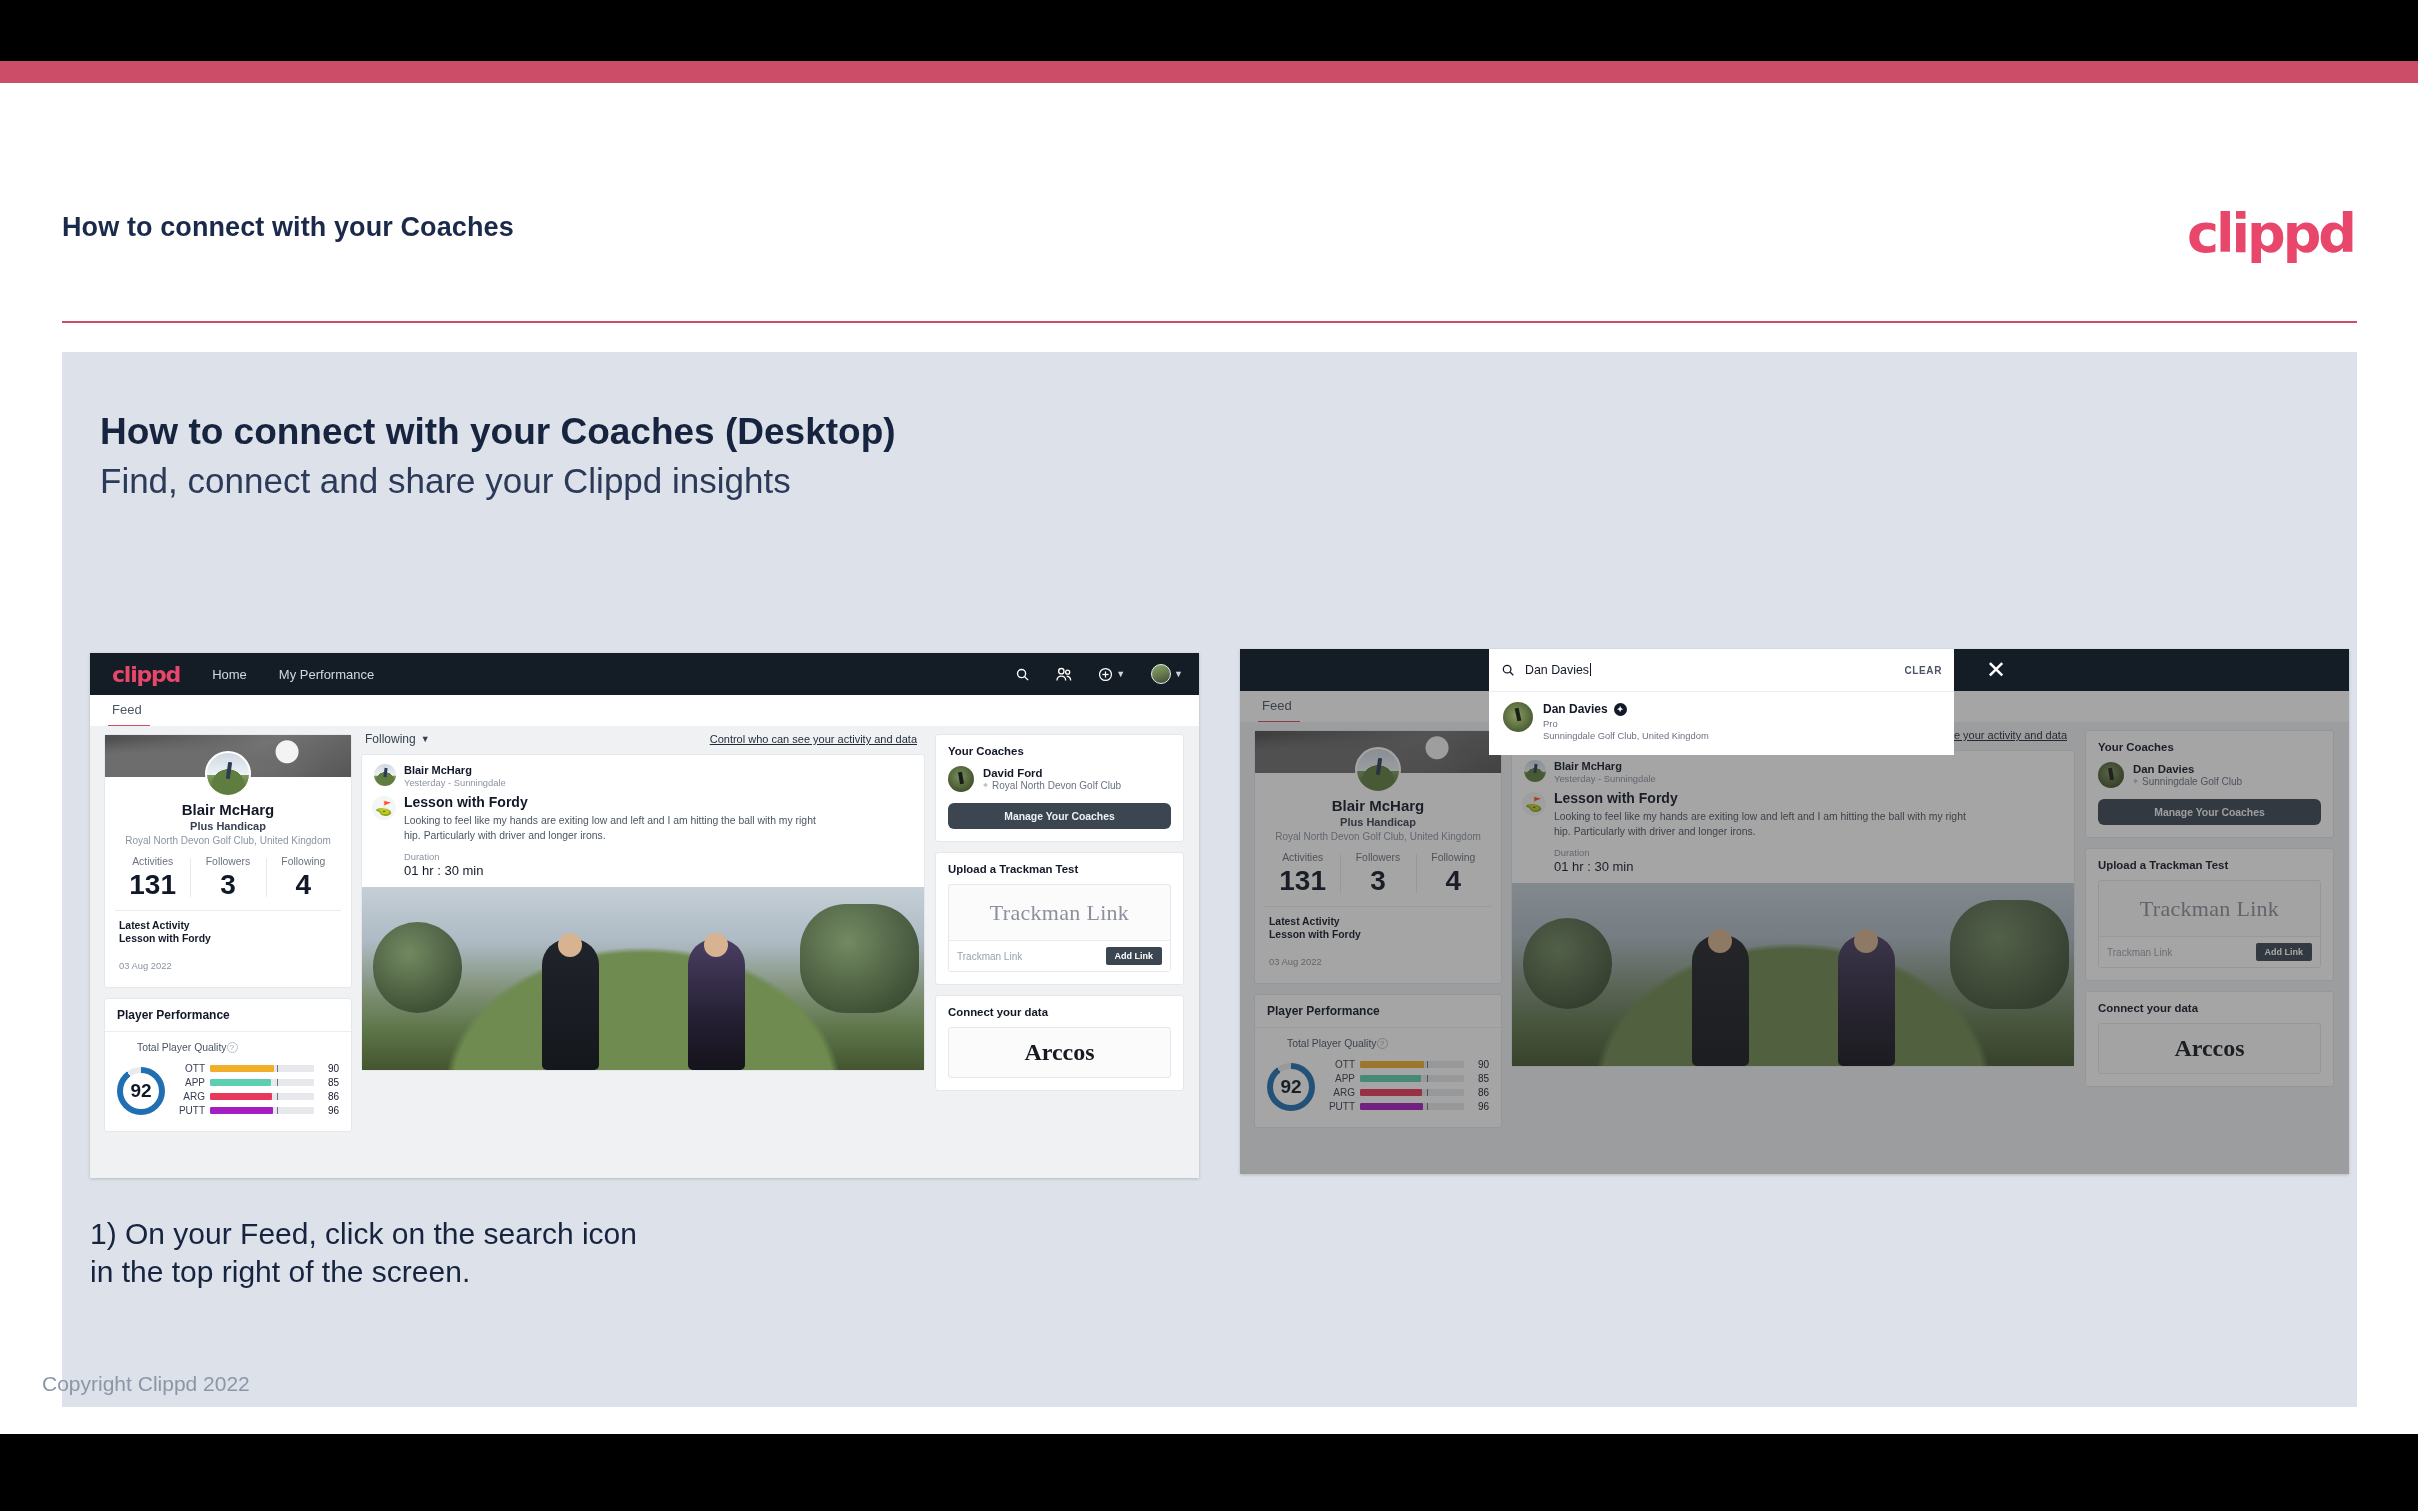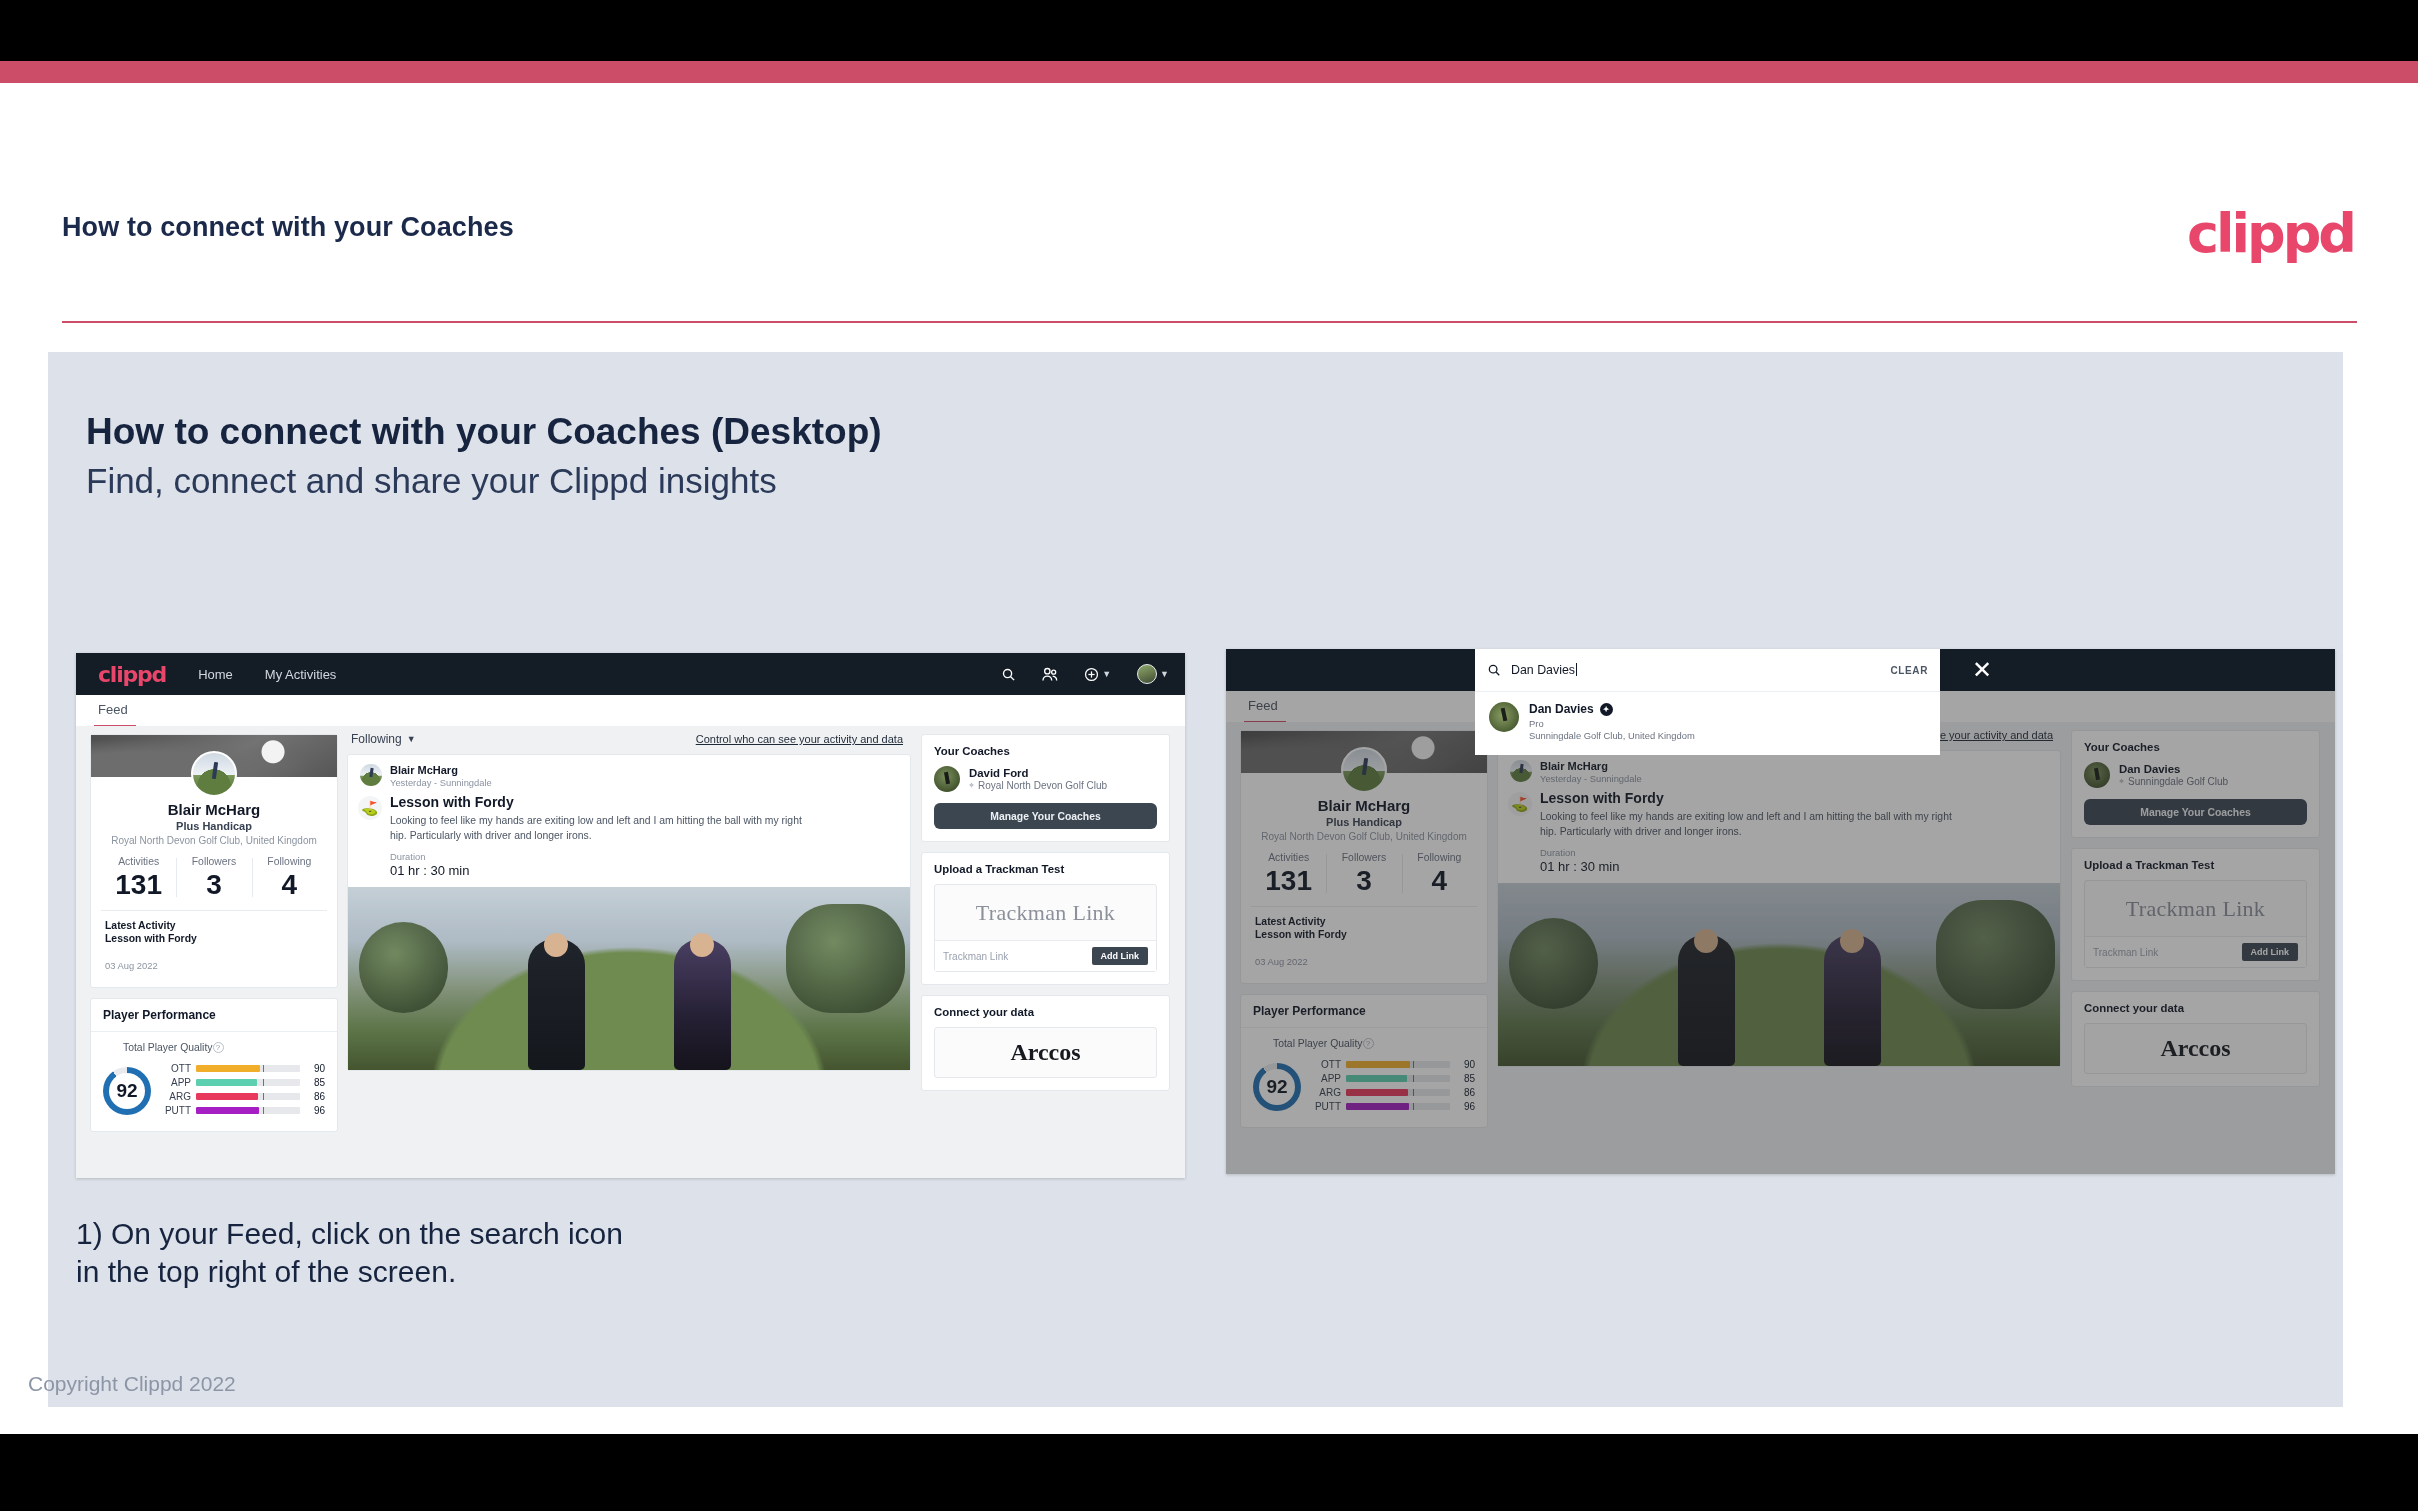--- a/index.html
+++ b/index.html
@@ -28,21 +28,21 @@
     font-size:54px; font-weight:800; color:#e8466a;
     letter-spacing:-3px; font-family:"DejaVu Sans", sans-serif;
     line-height:1;
   }
   .header-rule {
     position:absolute; left:62px; top:238px; width:2295px; height:2px; background:#cb4d67;
   }
 
   
   .panel {
-    position:absolute; left:48px; top:269px; width:2295px; height:1055px;
+    position:absolute; left:62px; top:269px; width:2295px; height:1055px;
     background:#dde1e9;
   }
 
   .panel-title {
     position:absolute; left:38px; top:59px;
     font-size:37px; font-weight:700; color:#16243f;
   }
   .panel-sub {
     position:absolute; left:38px; top:109px;
     font-size:35px; font-weight:400; color:#2b3a58;
@@ -325,21 +325,21 @@
     <div class="panel-title">How to connect with your Coaches (Desktop)</div>
     <div class="panel-sub">Find, connect and share your Clippd insights</div>
 
     <div class="copyright" style="left:-20px;">Copyright Clippd 2022</div>
 
     <div class="shot shot-a">
 
       <div class="appbar">
         <div class="appbar-logo">clippd</div>
         <div class="appbar-link">Home</div>
-        <div class="appbar-link">My Activities</div>
+        <div class="appbar-link">My Performance</div>
         <div class="appbar-icons">
           <span class="ic">
             <svg width="15" height="15" viewBox="0 0 24 24" fill="none" stroke="#fff" stroke-width="2.2">
                 <circle cx="10.5" cy="10.5" r="6.5"></circle>
                 <line x1="15.5" y1="15.5" x2="21" y2="21"></line>
               </svg>
           </span>
           <span class="ic">
             <svg width="16" height="15" viewBox="0 0 24 22" fill="none" stroke="#fff" stroke-width="2">
                 <circle cx="8" cy="6" r="4"></circle>

